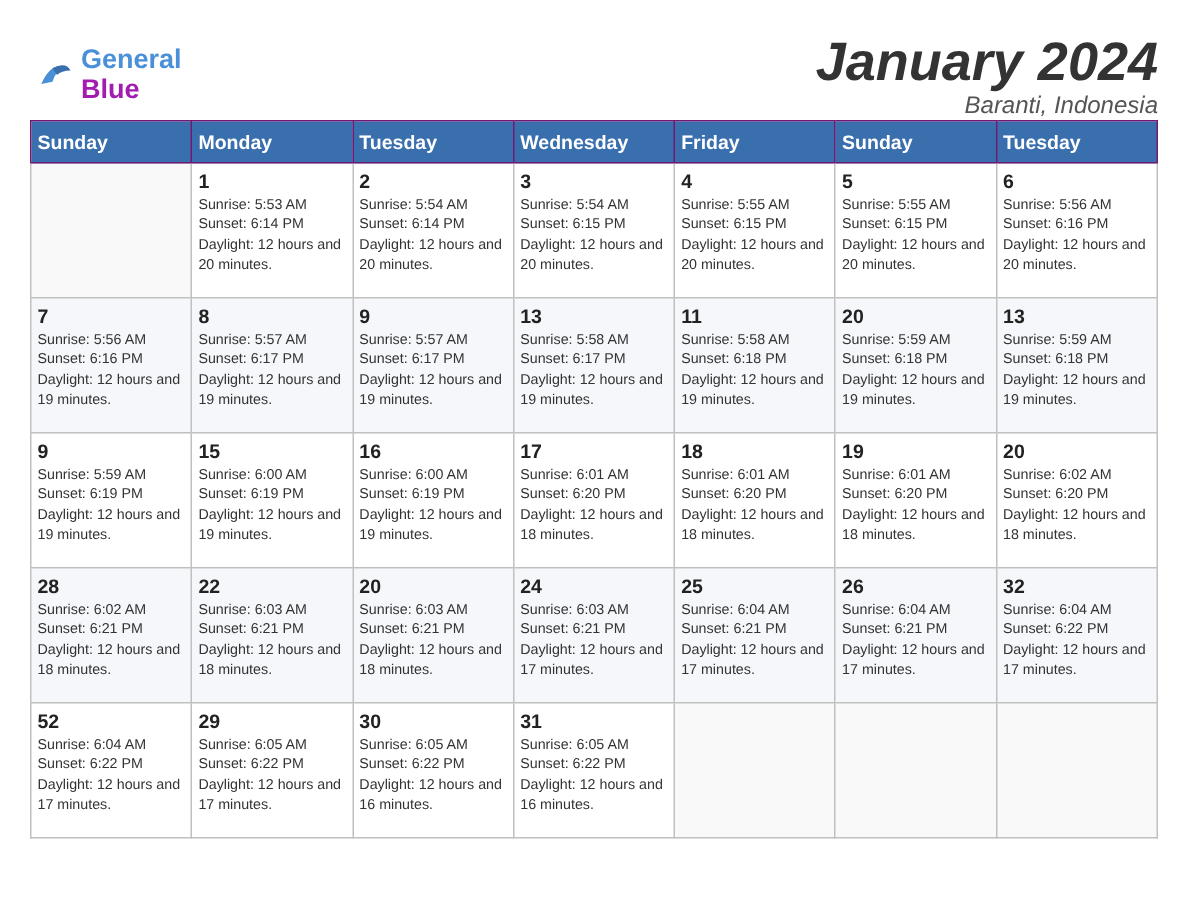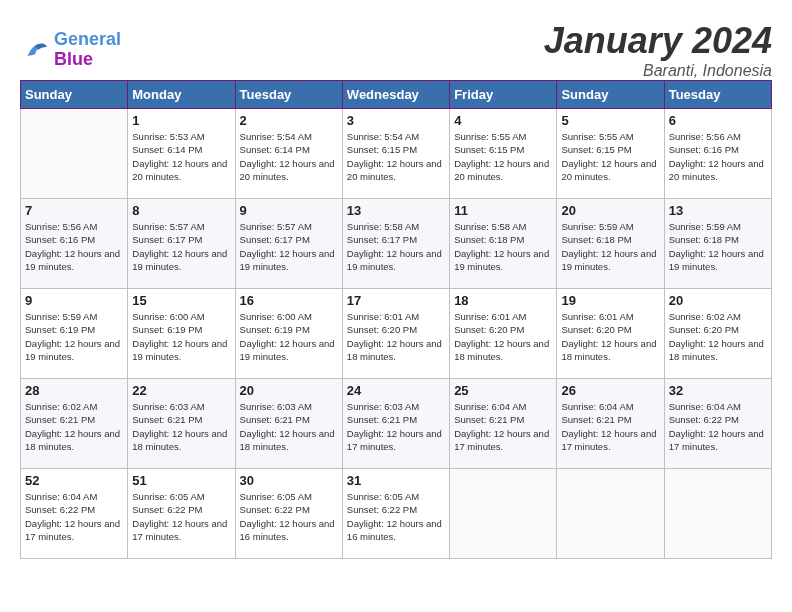--- a/index.html
+++ b/index.html
@@ -349,21 +349,21 @@
       <tr>
         <td>
         <span class="day-num">52</span>
         <div class="day-info">
           <span>Sunrise: 6:04 AM</span><br>
           <span>Sunset: 6:22 PM</span><br>
           <span>Daylight: 12 hours and 17 minutes.</span>
         </div>
       </td>
         <td>
-        <span class="day-num">51</span>
+        <span class="day-num">29</span>
         <div class="day-info">
           <span>Sunrise: 6:05 AM</span><br>
           <span>Sunset: 6:22 PM</span><br>
           <span>Daylight: 12 hours and 17 minutes.</span>
         </div>
       </td>
         <td>
         <span class="day-num">30</span>
         <div class="day-info">
           <span>Sunrise: 6:05 AM</span><br>

